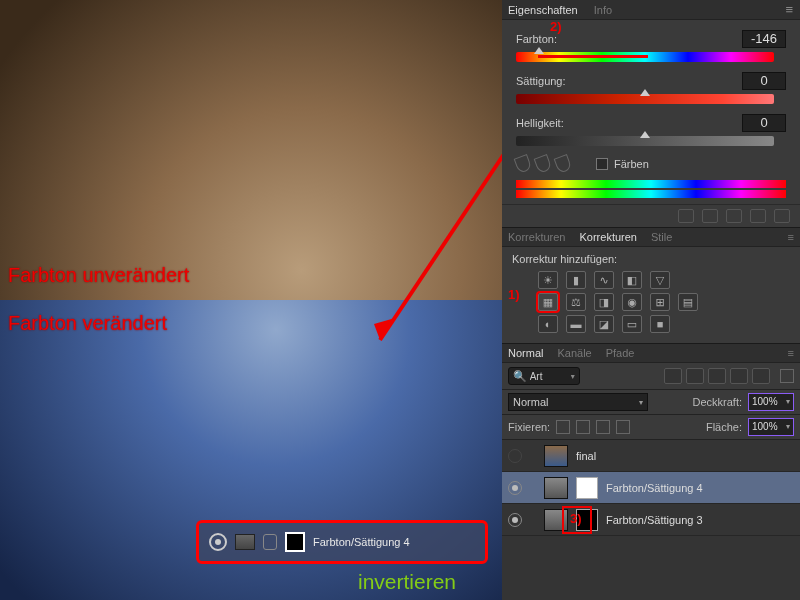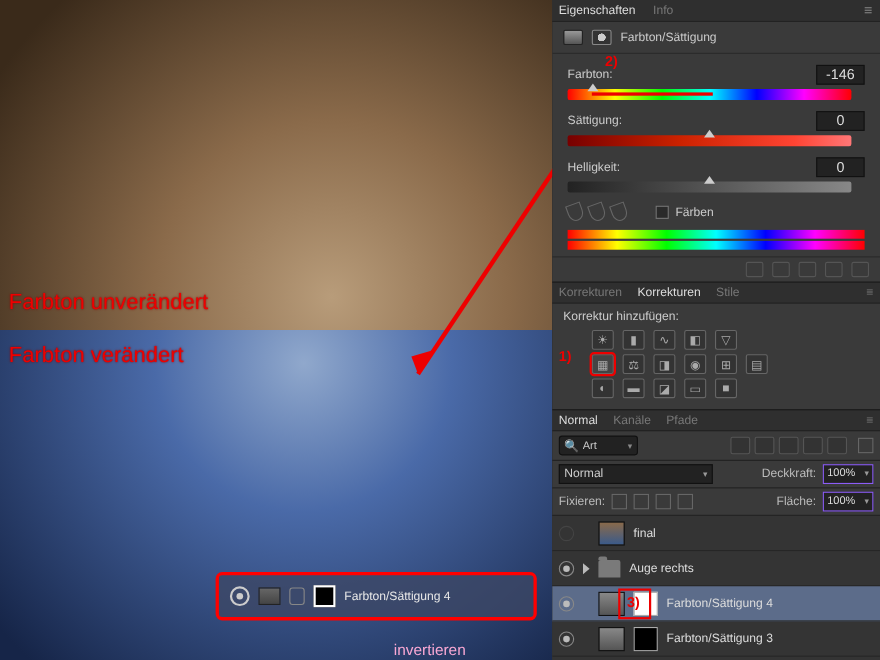--- a/index.html
+++ b/index.html
@@ -11,21 +11,21 @@
 .lbl{position:absolute;font-size:20px;color:#e00;text-shadow:0 0 2px #800}
 .highlight{position:absolute;left:196px;top:520px;width:292px;height:44px;border:3px solid #ff0000;border-radius:6px;background:rgba(60,70,100,.78);display:flex;align-items:center;gap:8px;padding:0 10px}
 .h-eye{width:18px;height:18px;border-radius:50%;border:2px solid #ccc;position:relative}
 .h-eye:after{content:"";position:absolute;width:6px;height:6px;border-radius:50%;background:#ccc;top:4px;left:4px}
 .h-th{width:20px;height:16px;background:linear-gradient(#666,#444);border:1px solid #222}
 .h-link{width:14px;height:16px;border:1px solid #888;border-radius:3px}
 .h-mask{width:20px;height:20px;background:#000;border:2px solid #fff}
 .h-label{color:#e8e8e8;font-size:11px}
 .arrow1{position:absolute;left:360px;top:100px;width:200px;height:250px;pointer-events:none}
 .arrow1 svg{width:100%;height:100%}
-.inv{position:absolute;left:358px;top:582px;font-size:14px;color:#f9a8d4}
+.inv{position:absolute;left:358px;top:570px;font-size:21px;color:#84cc16}
 
 .panel{width:298px;height:600px;background:#3a3a3a;color:#ccc;font-size:11px;display:flex;flex-direction:column}
 .tabs{display:flex;background:#2f2f2f;border-bottom:1px solid #222;height:20px;align-items:center;padding:0 6px;gap:16px}
 .tabs span{color:#777}
 .tabs span.act{color:#ddd}
 .tabs .menu{margin-left:auto;color:#888;font-size:13px;letter-spacing:1px}
 .prop-hdr{display:flex;align-items:center;gap:8px;padding:7px 10px;border-bottom:1px solid #2b2b2b}
 .ico-sq{width:18px;height:14px;background:linear-gradient(#999,#555);border:1px solid #222;border-radius:2px}
 .ico-mask{width:18px;height:14px;border:1px solid #888;border-radius:2px;background:radial-gradient(circle,#ccc 35%,#333 37%)}
 .prop-body{padding:10px 14px 4px 14px}
@@ -115,25 +115,20 @@
    </div>
    <div class="inv">invertieren</div>
  </div>
 
  <div class="panel">
    <div class="tabs">
      <span class="act">Eigenschaften</span>
      <span>Info</span>
      <span class="menu">≡</span>
    </div>
-   <div class="prop-hdr">
-     <span class="ico-sq"></span>
-     <span class="ico-mask"></span>
-     <span>Farbton/Sättigung</span>
-   </div>
    <div class="prop-body" style="position:relative">
      <span class="mark" style="left:48px;top:-1px">2)</span>
      <div class="row">
        <label>Farbton:</label>
        <span class="val">-146</span>
      </div>
      <div class="hue-grad">
        <span class="tri" style="left:18px"></span>
        <div class="red-uline" style="left:22px;top:3px;width:110px"></div>
      </div>
@@ -248,26 +243,20 @@
         </div>
    </div>
 
    <div class="layers" style="position:relative">
      <div class="layer">
        <span class="eye off"></span>
        <span style="width:6px"></span>
        <div class="thumb final"></div>
        <span class="lname">final</span>
      </div>
-     <div class="layer">
-       <span class="eye"></span>
-       <span class="tri-r"></span>
-       <div class="folder"></div>
-       <span class="gname">Auge rechts</span>
-     </div>
      <div class="layer sel-lay">
        <span class="eye"></span>
        <span style="width:6px"></span>
        <div class="thumb adj"></div>
        <div class="mask white"></div>
        <span class="lname">Farbton/Sättigung 4</span>
      </div>
      <div class="layer">
        <span class="eye"></span>
        <span style="width:6px"></span>

